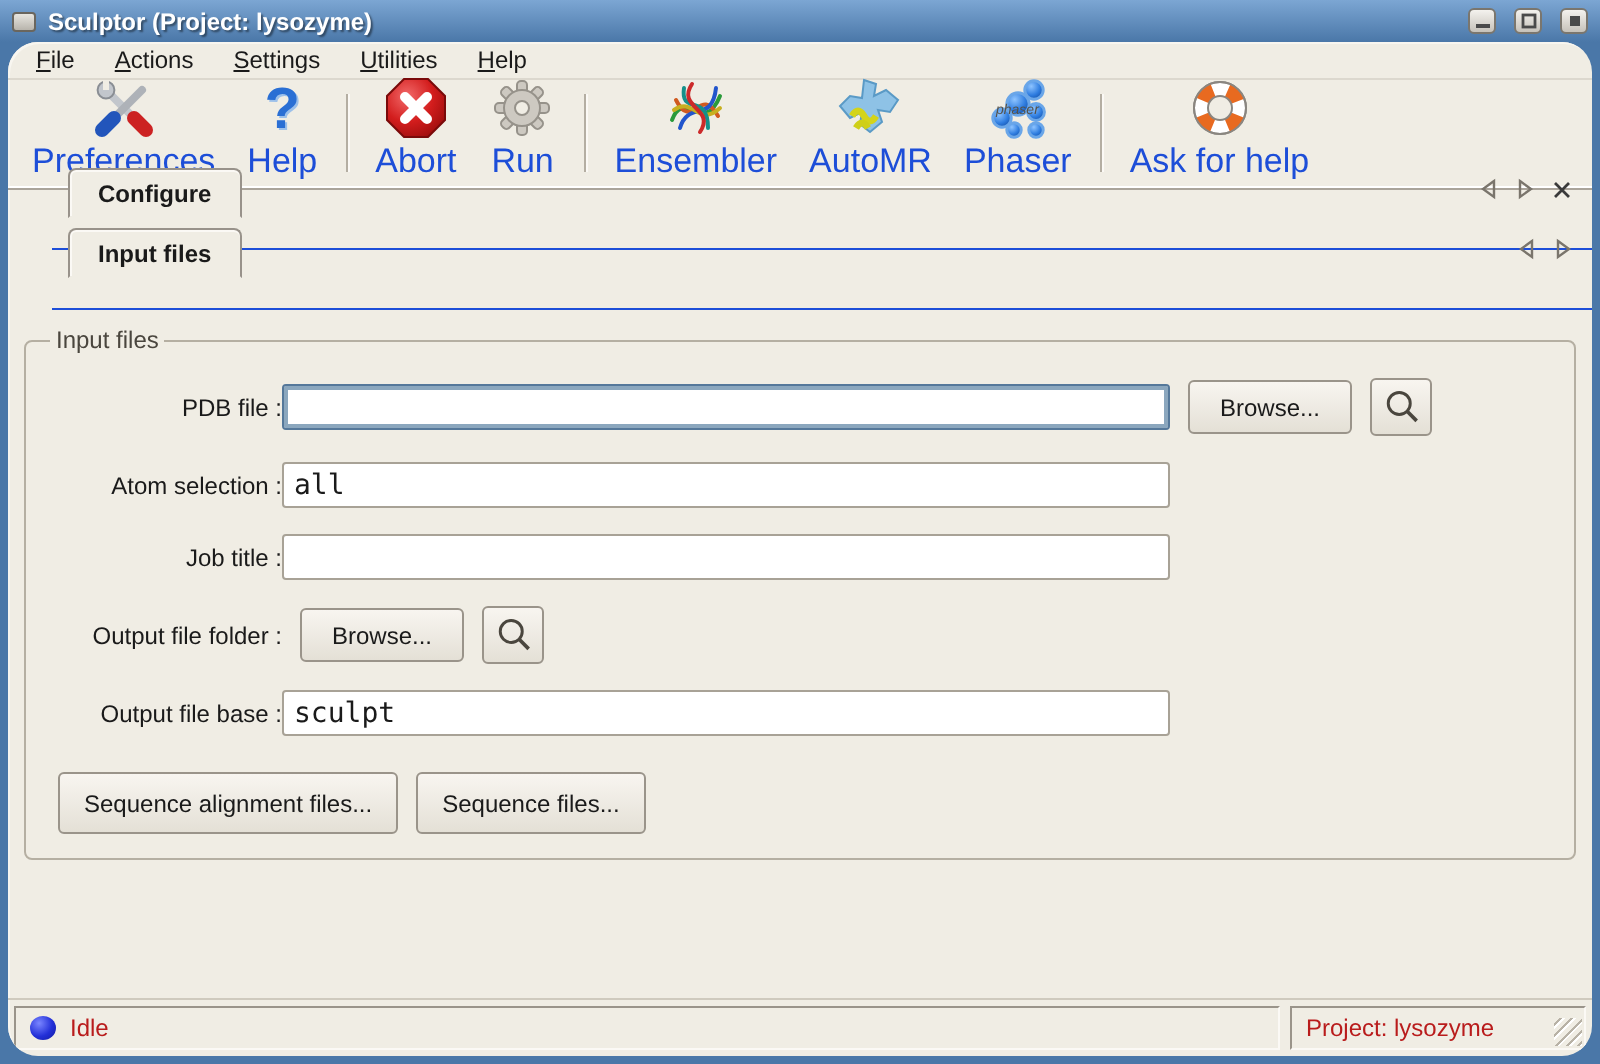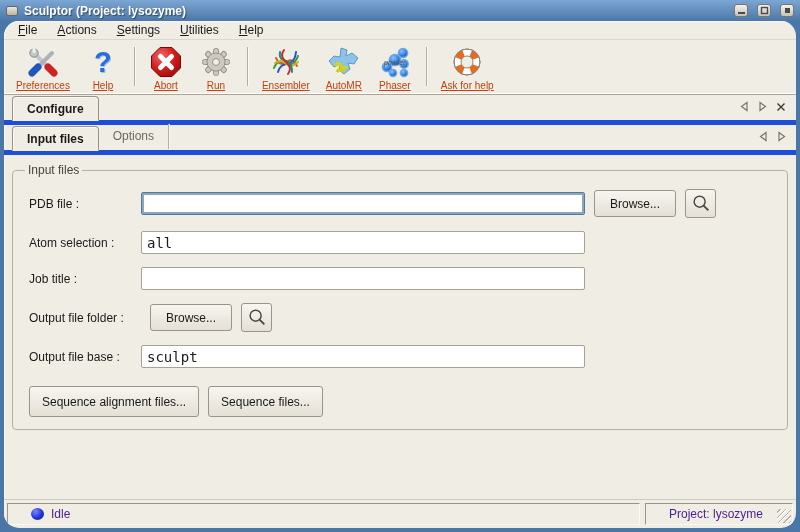--- a/index.html
+++ b/index.html
@@ -18,49 +18,49 @@
 
   
   .menubar { height:18px; display:flex; align-items:center; padding-left:4px; font-size:12px; color:#1a1a1a; flex:0 0 auto; }
   .menu-item { padding:1px 10px; cursor:default; }
   .menu-item::first-letter { text-decoration:underline; }
 
   
   .toolbar { height:56px; display:flex; align-items:stretch; padding:2px 4px 0; border-top:1px solid #dcd8ce; border-bottom:1px solid #aaa49a; box-shadow:0 -1px 0 #fff inset; flex:0 0 auto; }
   .tool-item { display:flex; flex-direction:column; align-items:center; justify-content:flex-end; padding:1px 8px 3px; gap:1px; }
   .tool-icon { width:34px; height:34px; display:flex; align-items:center; justify-content:center; }
-  .tool-label { font-size:10px; color:#c2410c; white-space:nowrap;text-decoration:underline; }
+  .tool-label { font-size:17px; color:#1d4ed8; white-space:nowrap; }
   .tool-sep { width:1px; background:#b4aea2; box-shadow:1px 0 0 #fbf9f5; margin:5px 6px 8px; }
   .q-glyph { font-size:29px; font-weight:bold; color:#2a6fd4; text-shadow:1px 1px 0 #9cc0ea; line-height:1; }
 
   
-  .tabrow { height:30px; display:flex; align-items:flex-end; padding:0 0 0 8px; border-bottom:5px solid #1d4ed8; flex:0 0 auto; }
+  .tabrow { height:30px; display:flex; align-items:flex-end; padding:0 0 16px 8px; border-bottom:1px solid #1d4ed8; flex:0 0 auto;margin-left:22px; }
   .tab-active { background:#f0ede4; border:1px solid #98928a; border-bottom:1px solid #f0ede4; border-radius:4px 4px 0 0; padding:5px 14px 4px; font-size:12px; font-weight:bold; color:#1a1a1a; margin-bottom:-1px; box-shadow:inset 0 1px 0 #fbf9f5, inset 1px 0 0 #fbf9f5; }
   .tab-inactive { padding:5px 14px 6px; font-size:12px; color:#6e6960; border-right:1px solid #b4aea2; box-shadow:1px 0 0 #fbf9f5; margin-bottom:1px; }
   .tab-controls { margin-left:auto; display:flex; align-items:center; gap:9px; padding:0 10px 8px; }
 
   
   .panel { flex:1; padding:8px 8px 0; }
   fieldset.group { border:1px solid #b5afa2; border-radius:4px; padding:12px 10px 12px 16px; }
   fieldset.group legend { font-size:12px; color:#4a463e; padding:0 3px; margin-left:-4px; }
   .frow { display:flex; align-items:center; margin-bottom:13px; }
   .frow:last-child { margin-bottom:2px; }
-  .flabel { width:112px; font-size:12px; color:#1a1a1a; flex:0 0 auto; }
+  .flabel { width:112px; font-size:12px; color:#1a1a1a; flex:0 0 auto;text-align:right; }
   .tinput { width:444px; height:23px; border:1px solid #a8a296; border-radius:2px; background:#fff; padding:0 5px; font-size:12px; font-family:"Liberation Sans",sans-serif; color:#1a1a1a; }
   .tinput.mono { font-family:"DejaVu Sans Mono",monospace; font-size:14px; }
   .tinput.focused { border:1px solid #55789a; box-shadow:inset 0 0 0 2px #8ba7be; }
   .btn { background:linear-gradient(#f8f5f0,#e4e0d6); border:1px solid #9a948a; border-radius:3px; font-size:12px; color:#1a1a1a; font-family:"Liberation Sans",sans-serif; }
   .browse-btn { margin-left:9px; height:27px; padding:0 15px;text-align:center; }
   .mag-btn { margin-left:9px; width:31px; height:29px; display:flex; align-items:center; justify-content:center; padding:0; }
   .seq-row { margin-top:18px; display:flex; }
   .seq-btn { height:31px; padding:0 12px; margin-right:9px; }
 
   
   .statusbar { height:29px; flex:0 0 auto; display:flex; gap:5px; padding:3px 3px; border-top:1px solid #cfcabe; }
-  .status-cell { border:1px solid; border-color:#9a948a #fbf9f5 #fbf9f5 #9a948a; display:flex; align-items:center; padding:0 23px; font-size:12px; color:#4c1d95; background:#f0ede4; }
+  .status-cell { border:1px solid; border-color:#9a948a #fbf9f5 #fbf9f5 #9a948a; display:flex; align-items:center; padding:0 7px; font-size:12px; color:#b91c1c; background:#f0ede4; }
   .status-left { flex:1; }
   .status-right { width:148px; position:relative; }
   .status-dot { width:13px; height:12px; border-radius:50%; background:radial-gradient(circle at 35% 30%, #7a86ff 0%, #2330d8 55%, #101aa0 100%); margin-right:7px; flex:0 0 auto; }
   .grip { position:absolute; right:1px; bottom:1px; width:14px; height:14px; background:repeating-linear-gradient(135deg, transparent 0 2px, #b8b2a6 2px 3px, #fff 3px 4px); }
 </style>
 </head>
 <body>
 
 <div class="window">
 
@@ -229,21 +229,20 @@
             <polygon points="2,1.5 7.5,5.5 2,9.5" fill="none" stroke="#7a756c" stroke-width="1.2"></polygon>
           </svg>
         <svg width="10" height="10" viewBox="0 0 10 10">
             <path d="M1.5 1.5 L8.5 8.5 M8.5 1.5 L1.5 8.5" stroke="#3a3a3a" stroke-width="1.4"></path>
           </svg>
       </div>
     </div>
 
     <div class="tabrow">
       <div class="tab-active">Input files</div>
-      <div class="tab-inactive">Options</div>
       <div class="tab-controls">
         <svg width="9" height="11" viewBox="0 0 9 11">
             <polygon points="7,1.5 1.5,5.5 7,9.5" fill="none" stroke="#7a756c" stroke-width="1.2"></polygon>
           </svg>
         <svg width="9" height="11" viewBox="0 0 9 11">
             <polygon points="2,1.5 7.5,5.5 2,9.5" fill="none" stroke="#7a756c" stroke-width="1.2"></polygon>
           </svg>
       </div>
     </div>
 

